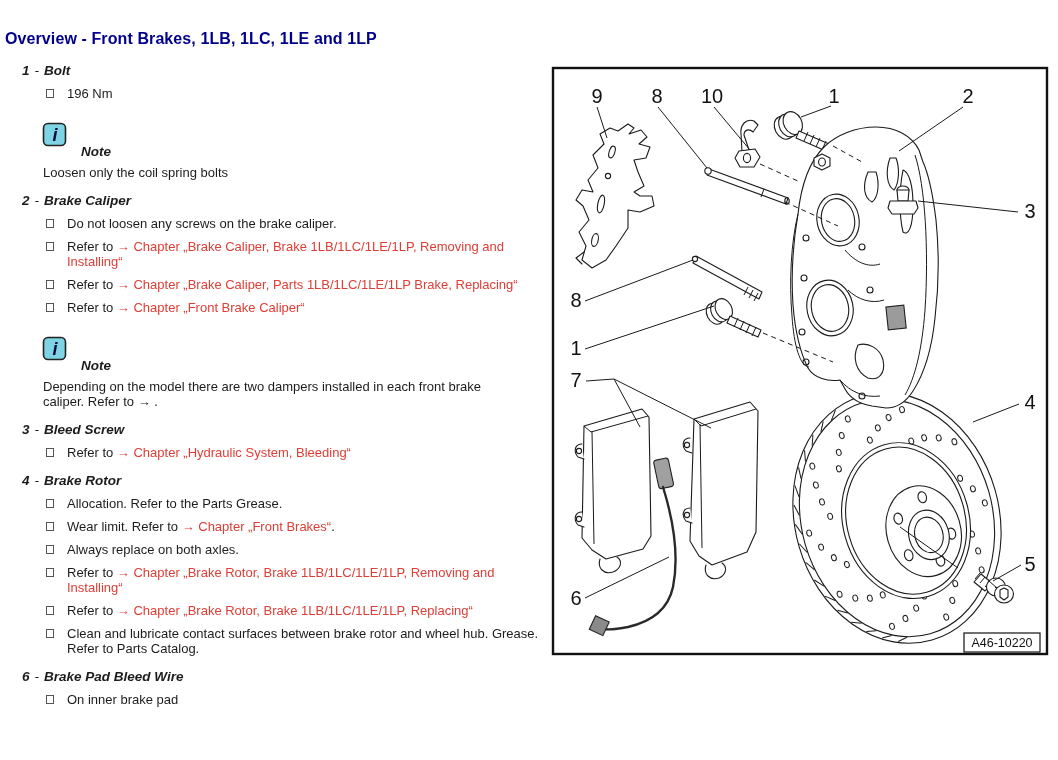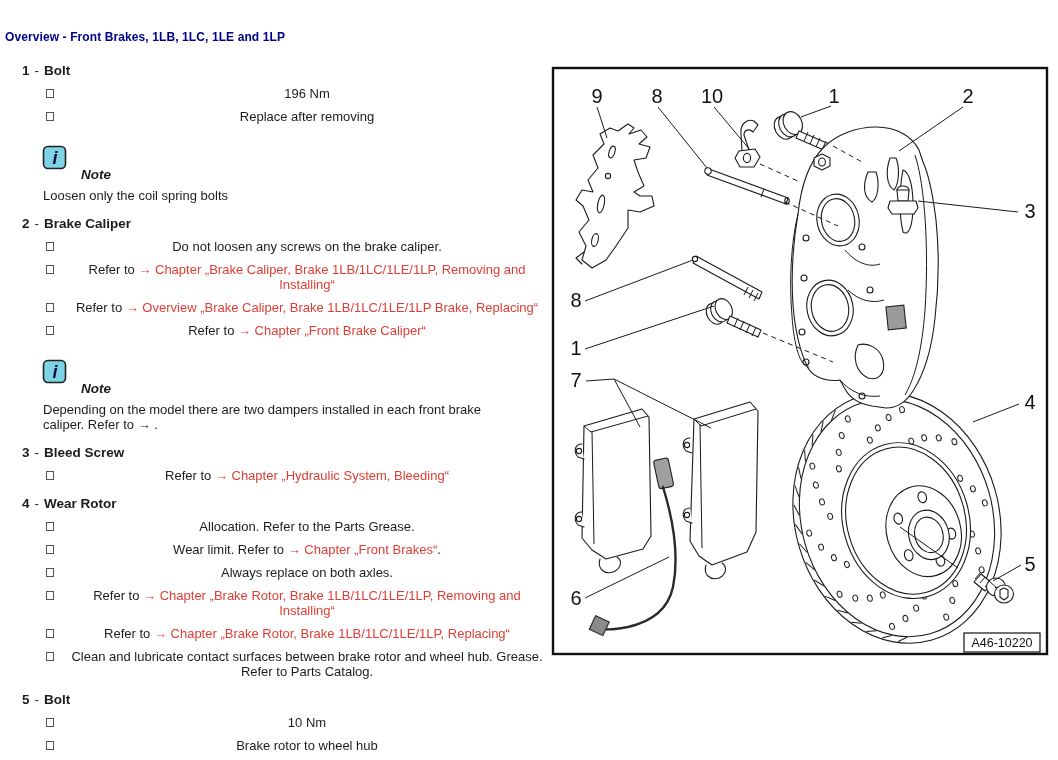--- a/index.html
+++ b/index.html
@@ -1,22 +1,22 @@
 <!DOCTYPE html>
 <html><head>
 <meta charset="utf-8">
 <style>
   html,body{margin:0;padding:0;background:#fff;}
   body{font-family:"Liberation Sans",sans-serif;color:#1c1c1c;}
   .page{position:relative;width:1058px;height:760px;overflow:hidden;background:#fff;}
-  .title{position:absolute;left:5px;top:30px;font-size:12px;font-weight:bold;color:#00008b;letter-spacing:.1px;}
+  .title{position:absolute;left:5px;top:30px;font-size:16px;font-weight:bold;color:#00008b;letter-spacing:.1px;}
   .list{position:absolute;left:0;top:50px;width:548px;}
-  .ih{margin:13px 0 0 22px;font-weight:bold;font-size:13.5px;}
+  .ih{margin:13px 0 0 22px;font-weight:bold;font-size:13.5px;font-style:italic;}
   .isep{margin:0 5px;font-weight:normal;}
-  .bullet{display:flex;margin:8px 0 0 46px;text-align:center;}
+  .bullet{display:flex;margin:8px 0 0 46px;}
   .sq{flex:0 0 auto;width:6px;height:7px;border:1px solid #555;margin-top:3px;background:#fff;}
   .bt{margin-left:13px;width:480px;font-size:13px;line-height:15px;}
   .lnk{color:#df3d35;cursor:pointer;}
   .noterow{display:flex;align-items:center;margin:8px 0 0 42px;}
   .nicon{flex:0 0 auto;}
   .notelabel{margin-left:14px;font-weight:bold;font-style:italic;font-size:13.5px;margin-top:35px;}
   .notetext{margin:6px 0 0 43px;font-size:13px;line-height:15px;width:472px;}
   .diagram{position:absolute;left:551px;top:66px;width:500px;height:592px;}
   svg text{font-family:"Liberation Sans",sans-serif;}
   .sh{stroke:#1b1b1b;stroke-width:1.1;fill:none;stroke-linejoin:round;stroke-linecap:round;}
@@ -33,24 +33,20 @@
   <div class="title">Overview - Front Brakes, 1LB, 1LC, 1LE and 1LP</div>
 
   <div class="list">
 
     <div>
       <div class="ih"><span>1</span><span class="isep">-</span><span>Bolt</span></div>
       <div class="bullet">
           <span class="sq"></span>
           <div class="bt"><span>196 Nm</span></div>
         </div>
-      <div class="bullet">
-          <span class="sq"></span>
-          <div class="bt"><span>Replace after removing</span></div>
-        </div>
       <div class="noterow">
         <svg class="nicon" width="25" height="25" viewBox="0 0 25 25">
             <rect x="1.5" y="1.5" width="22" height="22" rx="4.5" fill="#7ed3e4" stroke="#222" stroke-width="1.6"></rect>
             <text x="13" y="19" text-anchor="middle" font-size="18" font-style="italic" font-weight="bold" font-family="DejaVu Serif, serif" fill="#0b0b40">i</text>
           </svg>
         <span class="notelabel">Note</span>
       </div>
       <div class="notetext">Loosen only the coil spring bolts</div>
     </div>
 
@@ -59,21 +55,21 @@
       <div class="bullet">
           <span class="sq"></span>
           <div class="bt"><span>Do not loosen any screws on the brake caliper.</span></div>
         </div>
       <div class="bullet">
           <span class="sq"></span>
           <div class="bt"><span>Refer to </span><span class="lnk">→ Chapter „Brake Caliper, Brake 1LB/1LC/1LE/1LP, Removing and Installing“</span></div>
         </div>
       <div class="bullet">
           <span class="sq"></span>
-          <div class="bt"><span>Refer to </span><span class="lnk">→ Overview „Brake Caliper, Brake 1LB/1LC/1LE/1LP Brake, Replacing“</span></div>
+          <div class="bt"><span>Refer to </span><span class="lnk">→ Chapter „Brake Caliper, Parts 1LB/1LC/1LE/1LP Brake, Replacing“</span></div>
         </div>
       <div class="bullet">
           <span class="sq"></span>
           <div class="bt"><span>Refer to </span><span class="lnk">→ Chapter „Front Brake Caliper“</span></div>
         </div>
       <div class="noterow">
         <svg class="nicon" width="25" height="25" viewBox="0 0 25 25">
             <rect x="1.5" y="1.5" width="22" height="22" rx="4.5" fill="#7ed3e4" stroke="#222" stroke-width="1.6"></rect>
             <text x="13" y="19" text-anchor="middle" font-size="18" font-style="italic" font-weight="bold" font-family="DejaVu Serif, serif" fill="#0b0b40">i</text>
           </svg>
@@ -84,21 +80,21 @@
 
     <div>
       <div class="ih"><span>3</span><span class="isep">-</span><span>Bleed Screw</span></div>
       <div class="bullet">
           <span class="sq"></span>
           <div class="bt"><span>Refer to </span><span class="lnk">→ Chapter „Hydraulic System, Bleeding“</span></div>
         </div>
     </div>
 
     <div>
-      <div class="ih"><span>4</span><span class="isep">-</span><span>Wear Rotor</span></div>
+      <div class="ih"><span>4</span><span class="isep">-</span><span>Brake Rotor</span></div>
       <div class="bullet">
           <span class="sq"></span>
           <div class="bt"><span>Allocation. Refer to the Parts Grease.</span></div>
         </div>
       <div class="bullet">
           <span class="sq"></span>
           <div class="bt"><span>Wear limit. Refer to </span><span class="lnk">→ Chapter „Front Brakes“</span><span>.</span></div>
         </div>
       <div class="bullet">
           <span class="sq"></span>
@@ -111,31 +107,20 @@
       <div class="bullet">
           <span class="sq"></span>
           <div class="bt"><span>Refer to </span><span class="lnk">→ Chapter „Brake Rotor, Brake 1LB/1LC/1LE/1LP, Replacing“</span></div>
         </div>
       <div class="bullet">
           <span class="sq"></span>
           <div class="bt"><span>Clean and lubricate contact surfaces between brake rotor and wheel hub. Grease. Refer to Parts Catalog.</span></div>
         </div>
     </div>
 
-    <div>
-      <div class="ih"><span>5</span><span class="isep">-</span><span>Bolt</span></div>
-      <div class="bullet">
-          <span class="sq"></span>
-          <div class="bt"><span>10 Nm</span></div>
-        </div>
-      <div class="bullet">
-          <span class="sq"></span>
-          <div class="bt"><span>Brake rotor to wheel hub</span></div>
-        </div>
-    </div>
 
     <div>
       <div class="ih"><span>6</span><span class="isep">-</span><span>Brake Pad Bleed Wire</span></div>
       <div class="bullet">
           <span class="sq"></span>
           <div class="bt"><span>On inner brake pad</span></div>
         </div>
     </div>
 
   </div>

